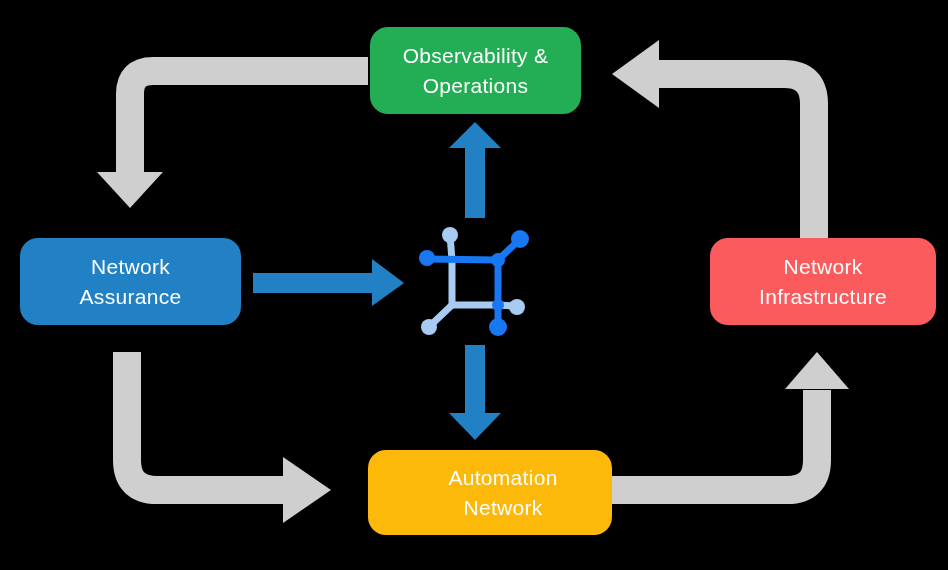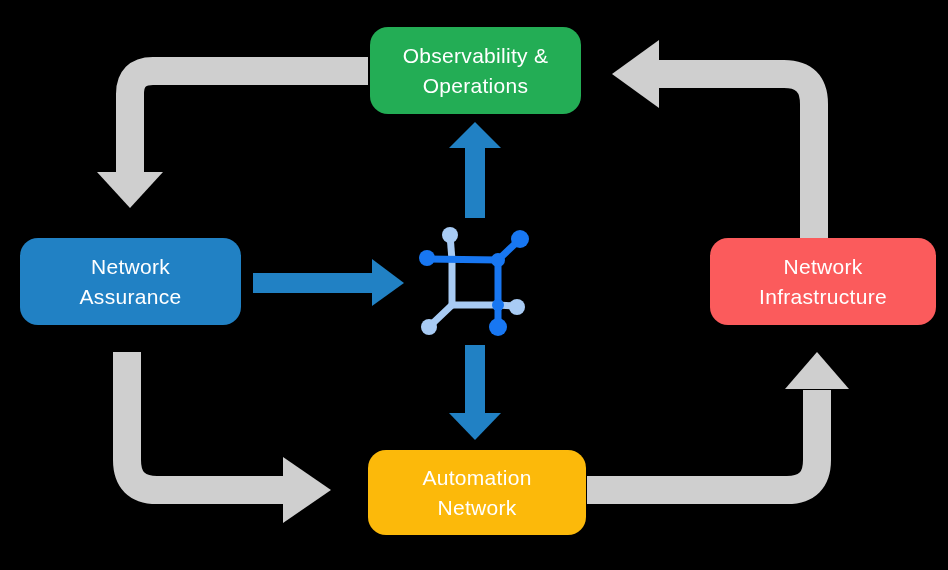--- a/index.html
+++ b/index.html
@@ -109,18 +109,18 @@
   <div class="node node-operations" style="background-color: rgb(33, 129, 196);">
     <span>Network</span>
     <span>Assurance</span>
   </div>
 
   <div class="node node-infrastructure" style="background-color: rgb(251, 91, 92);">
     <span>Network</span>
     <span>Infrastructure</span>
   </div>
 
-  <div class="node node-automation" style="background-color: rgb(252, 185, 10);">
+  <div class="node node-automation" style="background-color: rgb(252, 185, 10); padding-left: 26px;">
     <span>Automation</span>
     <span>Network</span>
   </div>
 
 </div>
 
 </body></html>

